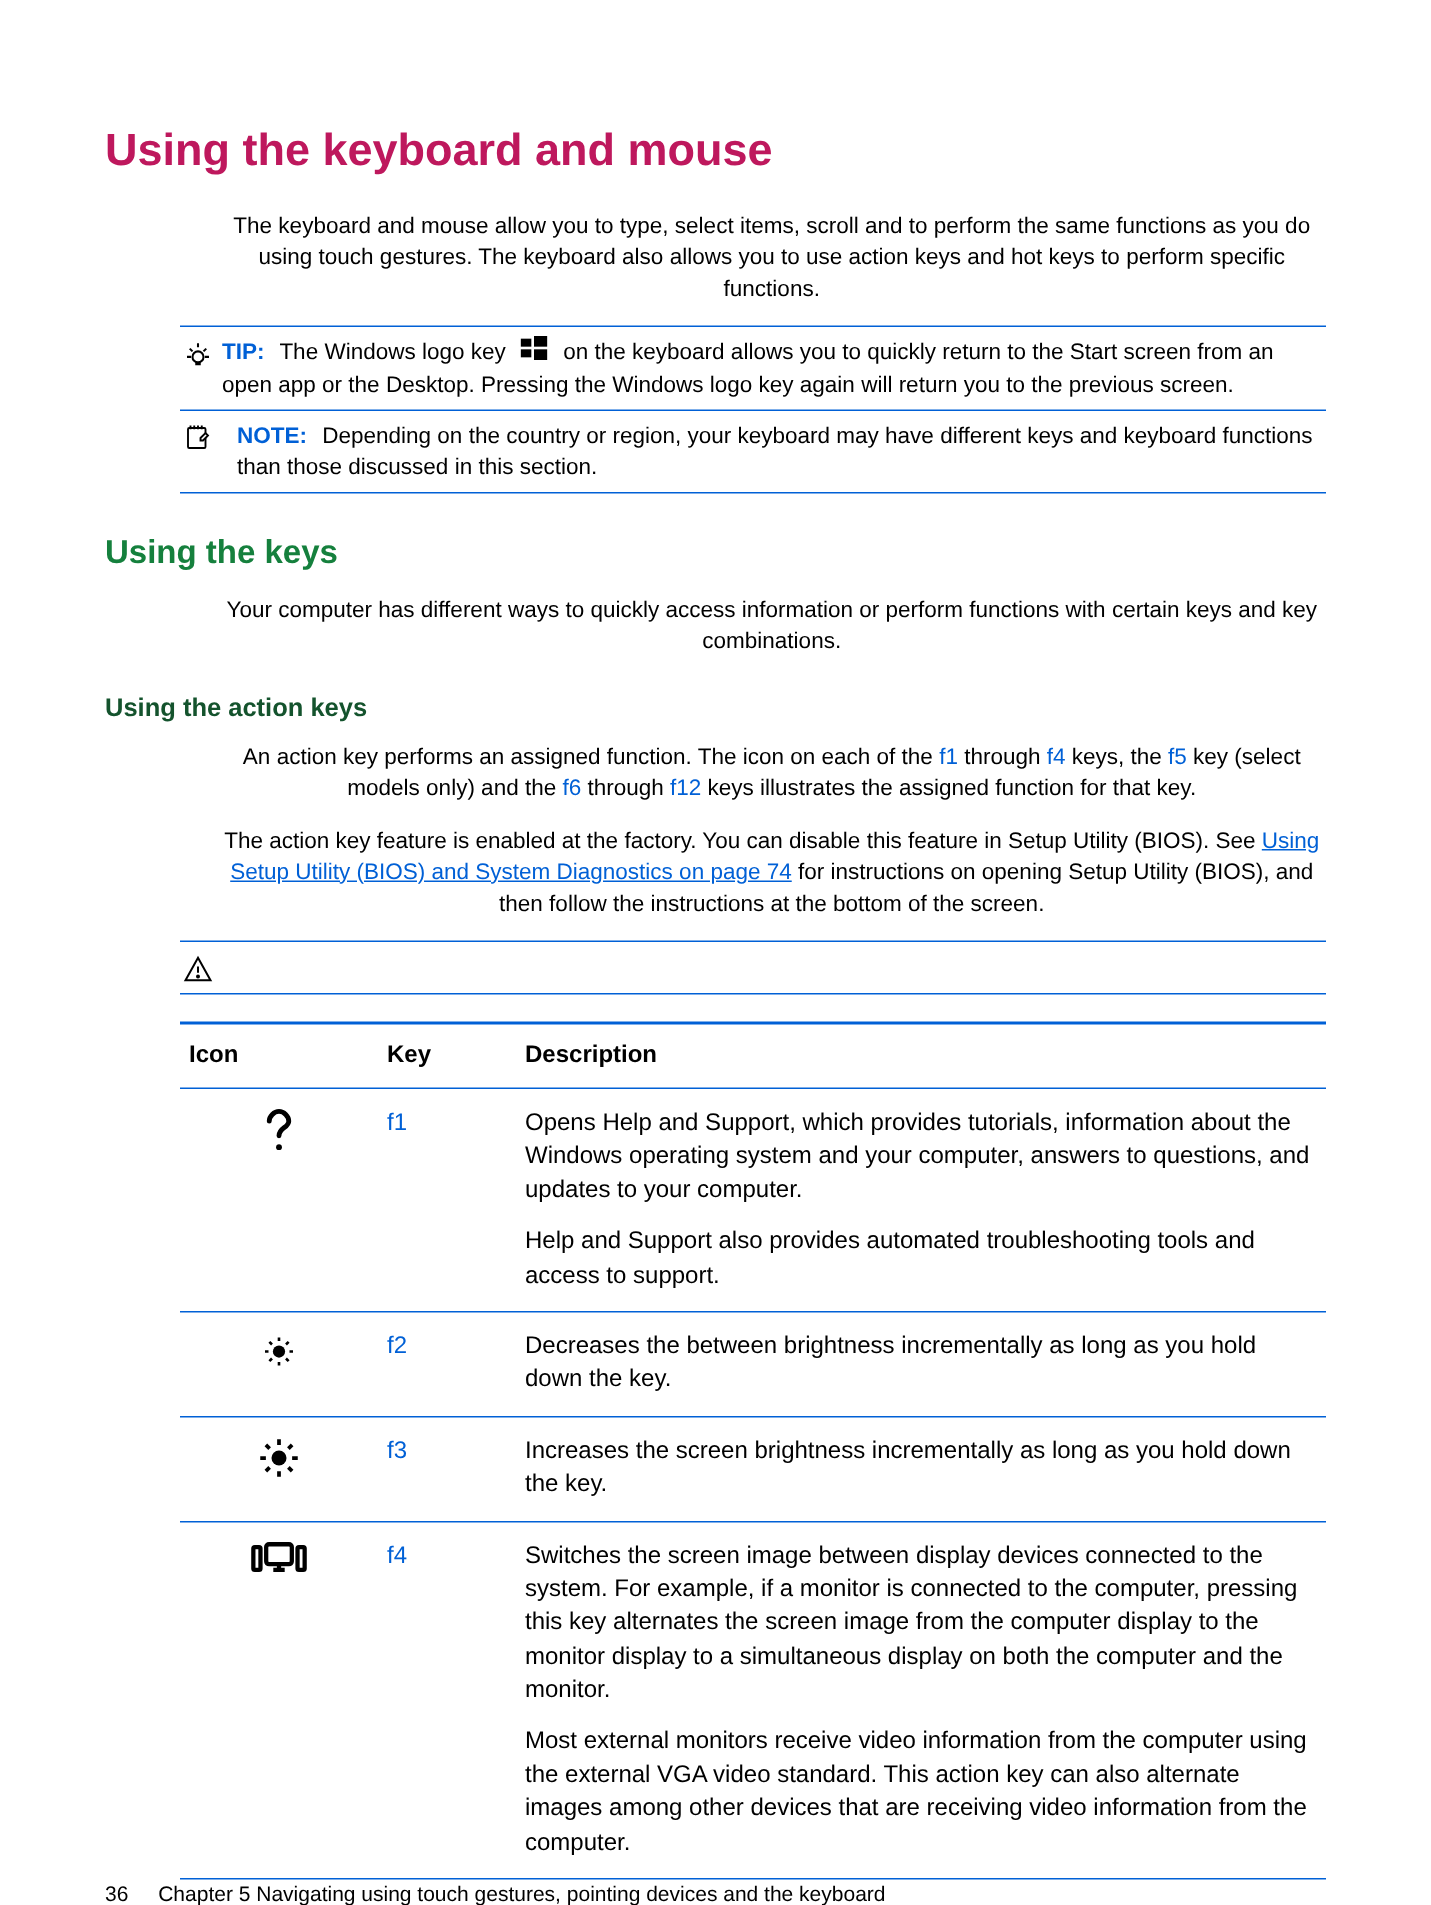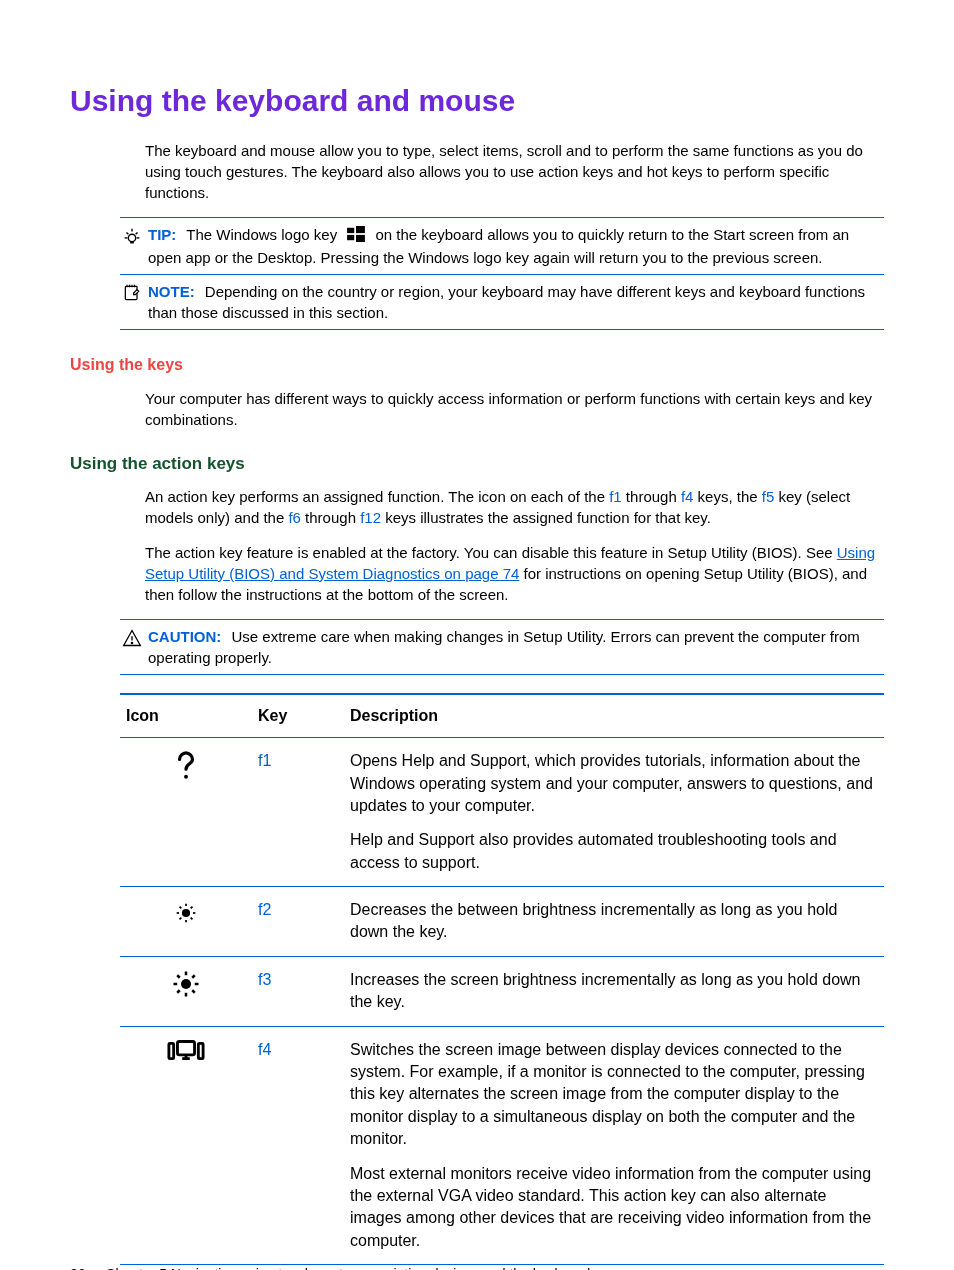--- a/index.html
+++ b/index.html
@@ -6,53 +6,55 @@
     font-family: Arial, Helvetica, sans-serif;
     font-size: 15px;
     color: #000;
     margin: 0;
     padding: 80px 70px 40px 70px;
     line-height: 1.4;
     width: 954px;
     box-sizing: border-box;
   }
   h1 {
-    color: #6d28d9;
+    color: #be185d;
     font-size: 30px;
     font-weight: bold;
     margin: 0 0 18px 0;
   }
   h2 {
-    color: #ef4444;
-    font-size: 16px;
+    color: #15803d;
+    font-size: 22px;
     font-weight: bold;
     margin: 24px 0 12px 0;
   }
   h3 {
     color: #14532d;
     font-size: 17px;
     font-weight: bold;
     margin: 22px 0 10px 0;
   }
   .body-indent {
     margin-left: 75px;
+    text-align: center;
   }
   p {
     margin: 0 0 14px 0;
   }
   .callout {
     border-top: 1px solid #0060d6;
     border-bottom: 1px solid #0060d6;
     padding: 6px 0 6px 0;
     margin: 8px 0 0 0;
     display: flex;
   }
   .callout + .callout {
     border-top: none;
     margin-top: 0;
+    gap: 10px;
   }
   .callout-icon {
     flex: 0 0 24px;
     display: flex;
     align-items: flex-start;
     justify-content: center;
     padding-top: 2px;
   }
   .callout-body {
     flex: 1;
@@ -192,24 +194,20 @@
 </div>
 
 <div class="callout-section">
   <div class="callout">
     <div class="callout-icon">
       <svg width="20" height="20" viewBox="0 0 24 24" fill="none" stroke="#000" stroke-width="1.6">
         <path d="M12 3 L22 21 L2 21 Z"></path>
         <line x1="12" y1="10" x2="12" y2="15"></line>
         <circle cx="12" cy="18" r="0.8" fill="#000"></circle>
       </svg>
-    </div>
-    <div class="callout-body">
-      <span class="callout-label">CAUTION:</span>
-      <span>Use extreme care when making changes in Setup Utility. Errors can prevent the computer from operating properly.</span>
     </div>
   </div>
 </div>
 
 <div class="tbl-container">
 <table>
   <thead>
     <tr>
       <th>Icon</th>
       <th>Key</th>

